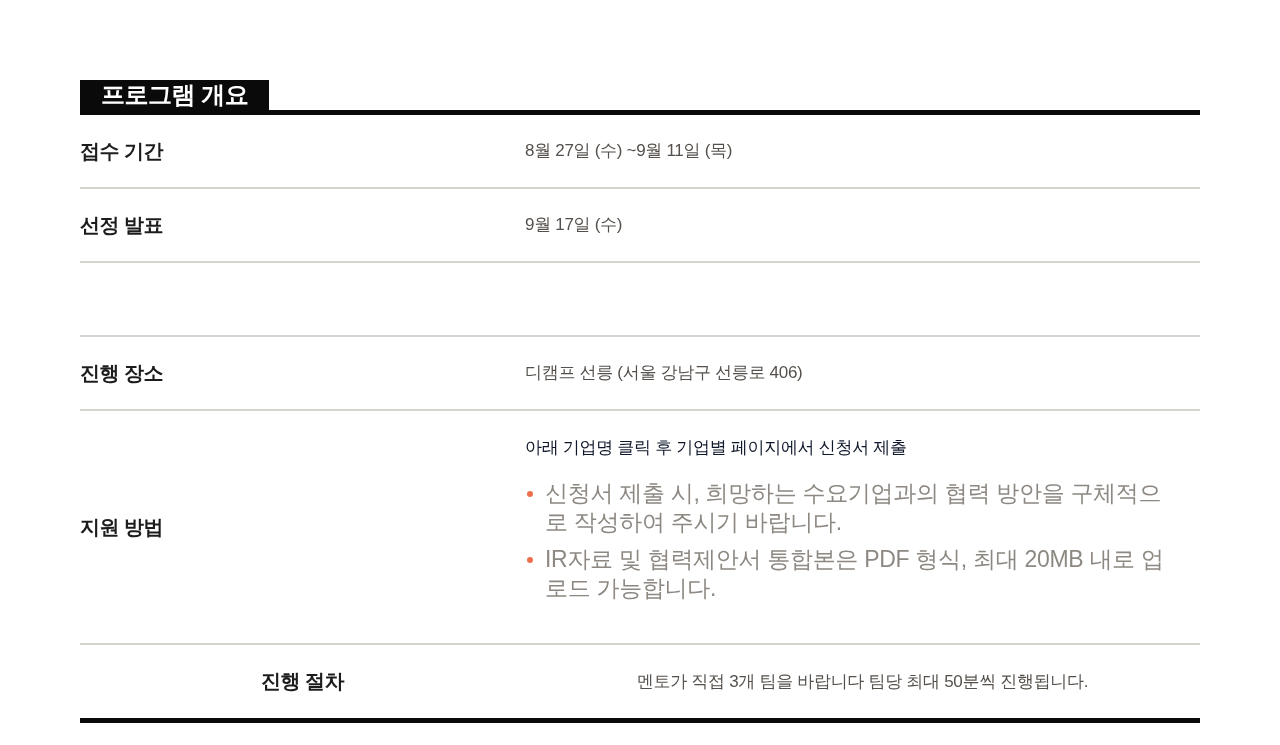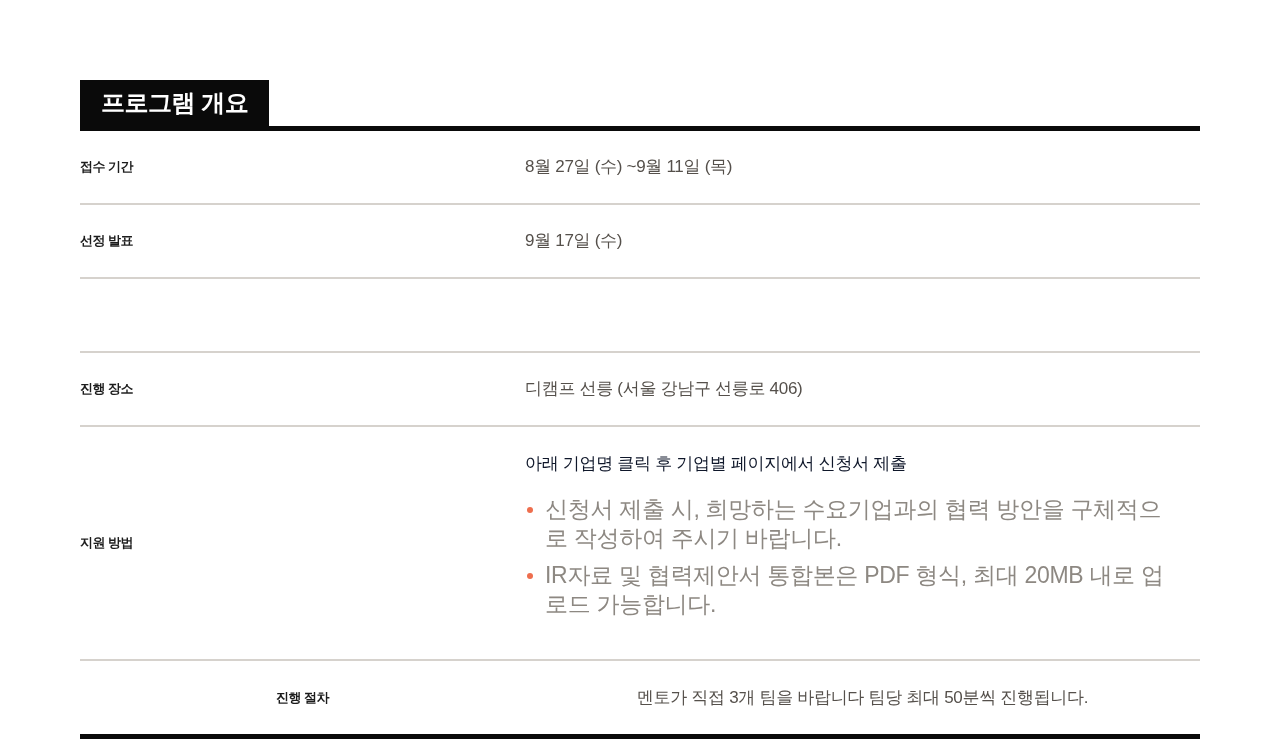--- a/index.html
+++ b/index.html
@@ -25,38 +25,38 @@
     border-bottom: 5px solid #0a0a0a;
     line-height: 0;
   }
   .badge {
     display: inline-block;
     background: #0a0a0a;
     color: #ffffff;
     font-size: 24px;
     font-weight: bold;
     line-height: 26px;
-    padding: 10px 21px;
+    padding: 2px 21px;
     letter-spacing: -0.5px;
   }
   
   .info-table {
     border-bottom: 5px solid #0a0a0a;
   }
   .row {
     display: flex;
     align-items: center;
     border-bottom: 2px solid #d6d2cd;
     min-height: 74px;
   }
   .row:last-child { border-bottom: none; min-height: 73px; text-align: center; }
   .row-label {
     width: 445px;
     flex: 0 0 445px;
-    font-size: 13px;
+    font-size: 20px;
     font-weight: bold;
     color: #1c1c1c;
     letter-spacing: -0.5px;
   }
   .row-value {
     flex: 1 1 auto;
     font-size: 17px;
     color: #55504b;
     letter-spacing: -0.3px;
     line-height: 24px;

